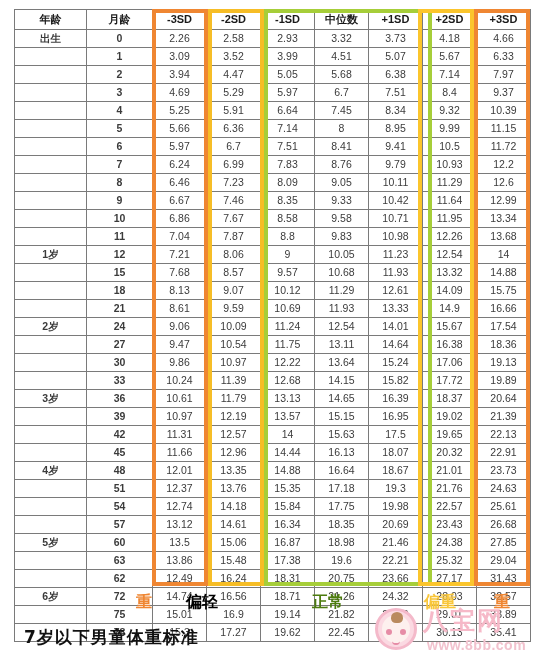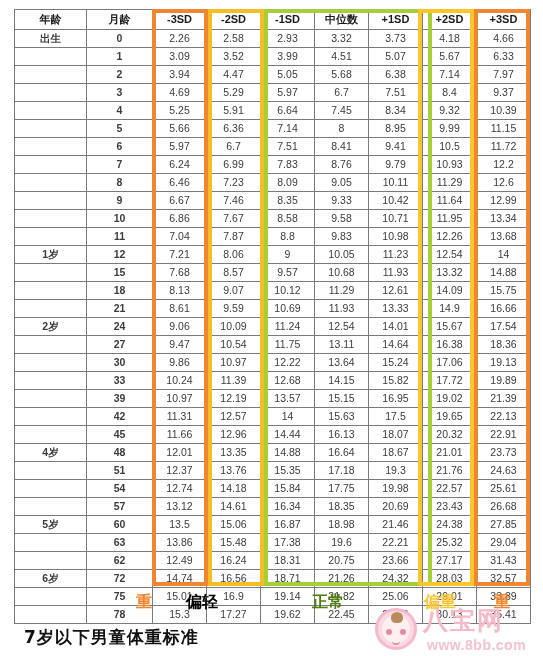--- a/index.html
+++ b/index.html
@@ -436,20 +436,31 @@
           <td class="month-cell">33</td>
           <td>10.24</td>
           <td>11.39</td>
           <td>12.68</td>
           <td>14.15</td>
           <td>15.82</td>
           <td>17.72</td>
           <td>19.89</td>
         </tr>
         <tr>
+          <td class="age-cell cjk">3岁</td>
+          <td class="month-cell">36</td>
+          <td>10.61</td>
+          <td>11.79</td>
+          <td>13.13</td>
+          <td>14.65</td>
+          <td>16.39</td>
+          <td>18.37</td>
+          <td>20.64</td>
+        </tr>
+        <tr>
           <td class="age-cell cjk"></td>
           <td class="month-cell">39</td>
           <td>10.97</td>
           <td>12.19</td>
           <td>13.57</td>
           <td>15.15</td>
           <td>16.95</td>
           <td>19.02</td>
           <td>21.39</td>
         </tr>

